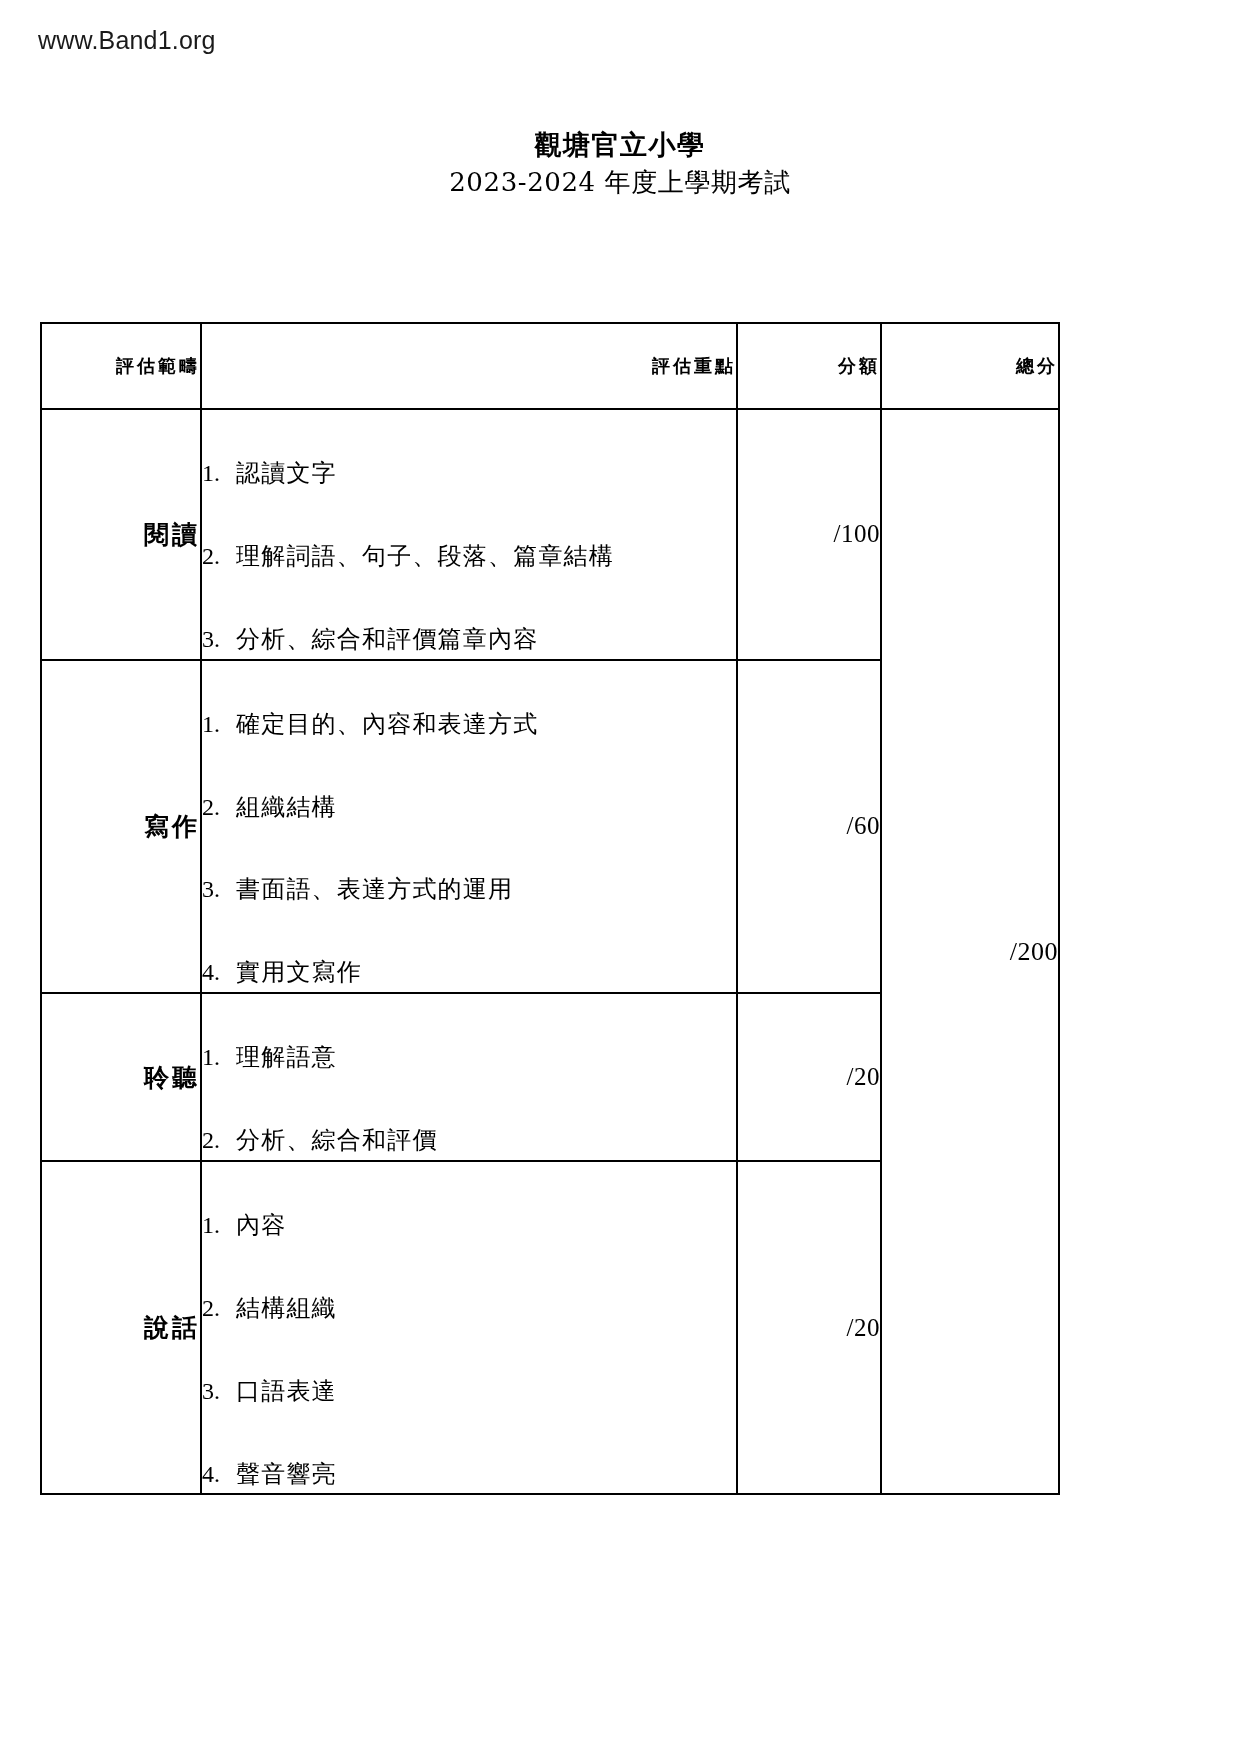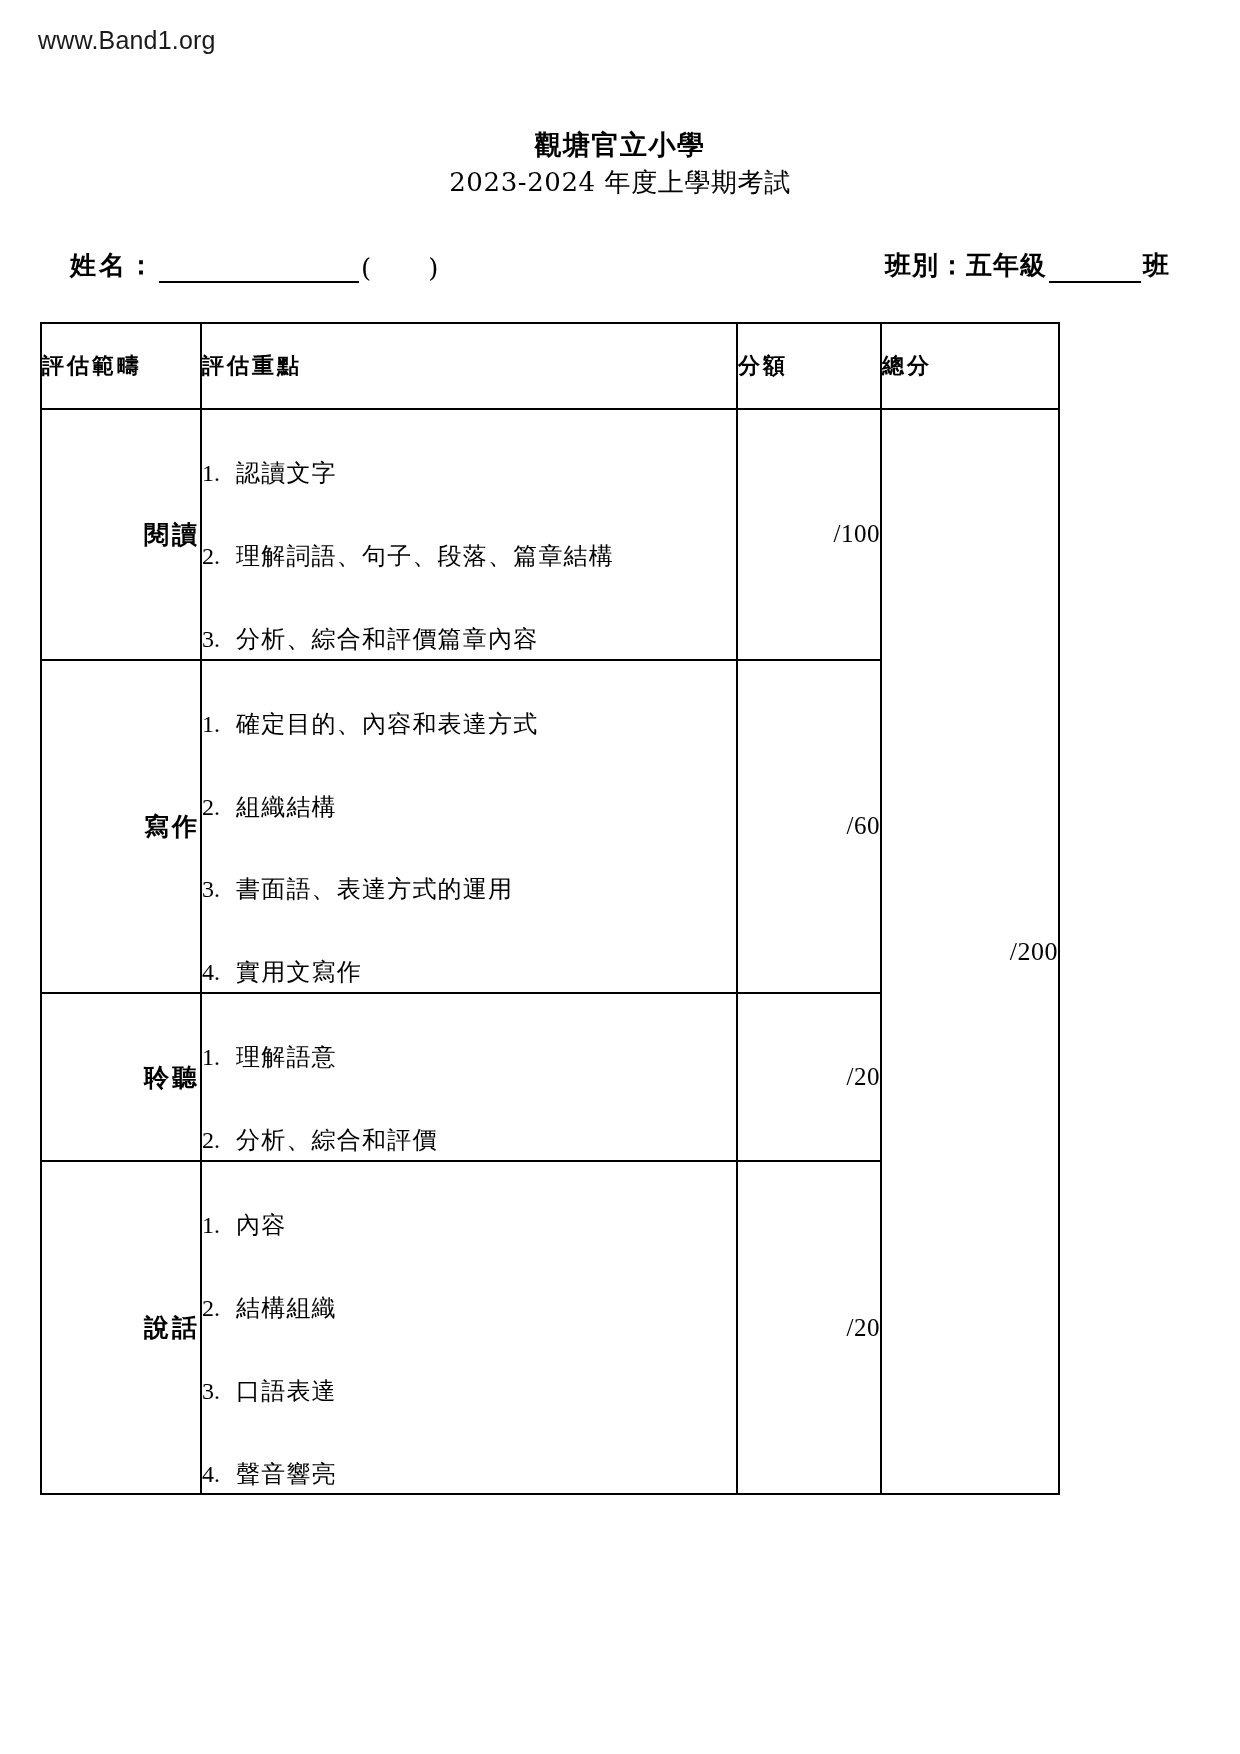--- a/index.html
+++ b/index.html
@@ -112,24 +112,24 @@
     border: 2px solid #000;
     vertical-align: middle;
     padding: 0;
   }
   .col-cat { width: 160px; }
   .col-focus { width: 536px; }
   .col-mark { width: 144px; }
   .col-total { width: 178px; }
   thead th {
     height: 84px;
-    font-size: 22px;
-    font-weight: 600;
-    letter-spacing: 3px;
-    text-align: left;
+    font-size: 18px;
+    font-weight: 600;
+    letter-spacing: 3px;
+    text-align: right;
   }
   td.cat {
     text-align: right;
     font-size: 25px;
     letter-spacing: 3px;
     font-weight: 600;
   }
   td.focus {
     padding: 14px 0 14px 38px;
     font-size: 24px;
@@ -178,34 +178,20 @@
 
 <div class="sheet">
 
   <div class="watermark">www.Band1.org</div>
 
   <div class="title-block">
     <div class="title-line">觀塘官立小學</div>
     <div class="title-line sub">2023-2024 年度上學期考試</div>
   </div>
 
-  <div class="id-row">
-    <div class="name-group">
-      <span class="name-label">姓名：</span>
-      <span class="blank-line"></span>
-      <span class="paren">(</span>
-      <span style="display:inline-block;width:56px;"></span>
-      <span class="paren">)</span>
-    </div>
-    <div class="class-group">
-      <span>班別：五年級</span>
-      <span class="blank-line short"></span>
-      <span>班</span>
-    </div>
-  </div>
 
   <table class="grade-table">
     <colgroup>
       <col class="col-cat">
       <col class="col-focus">
       <col class="col-mark">
       <col class="col-total">
     </colgroup>
     <thead>
       <tr>

